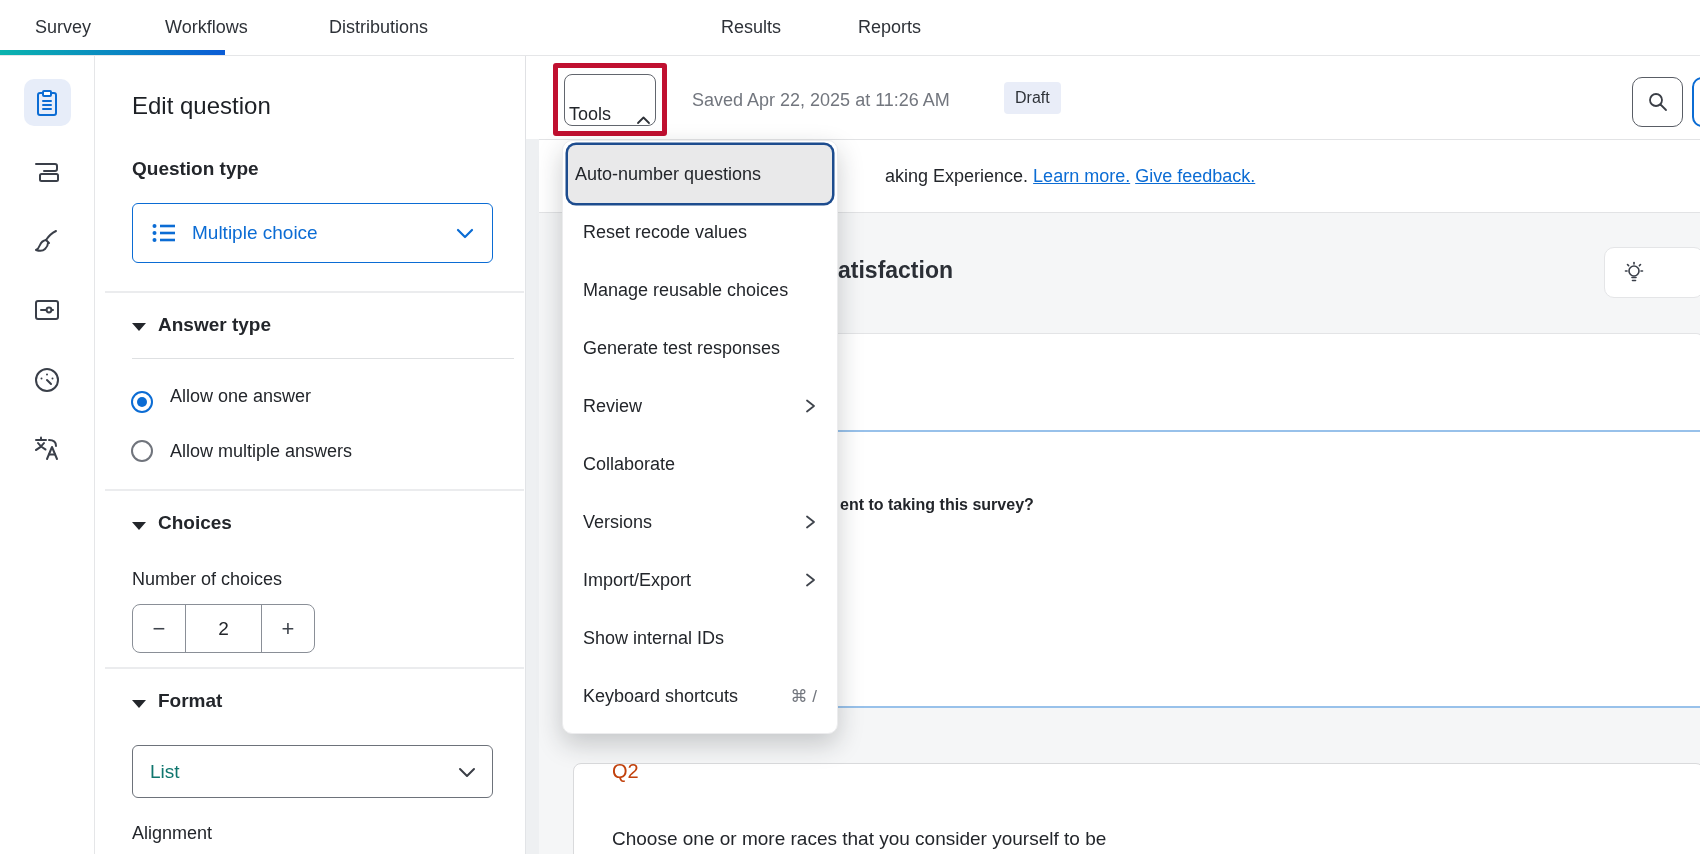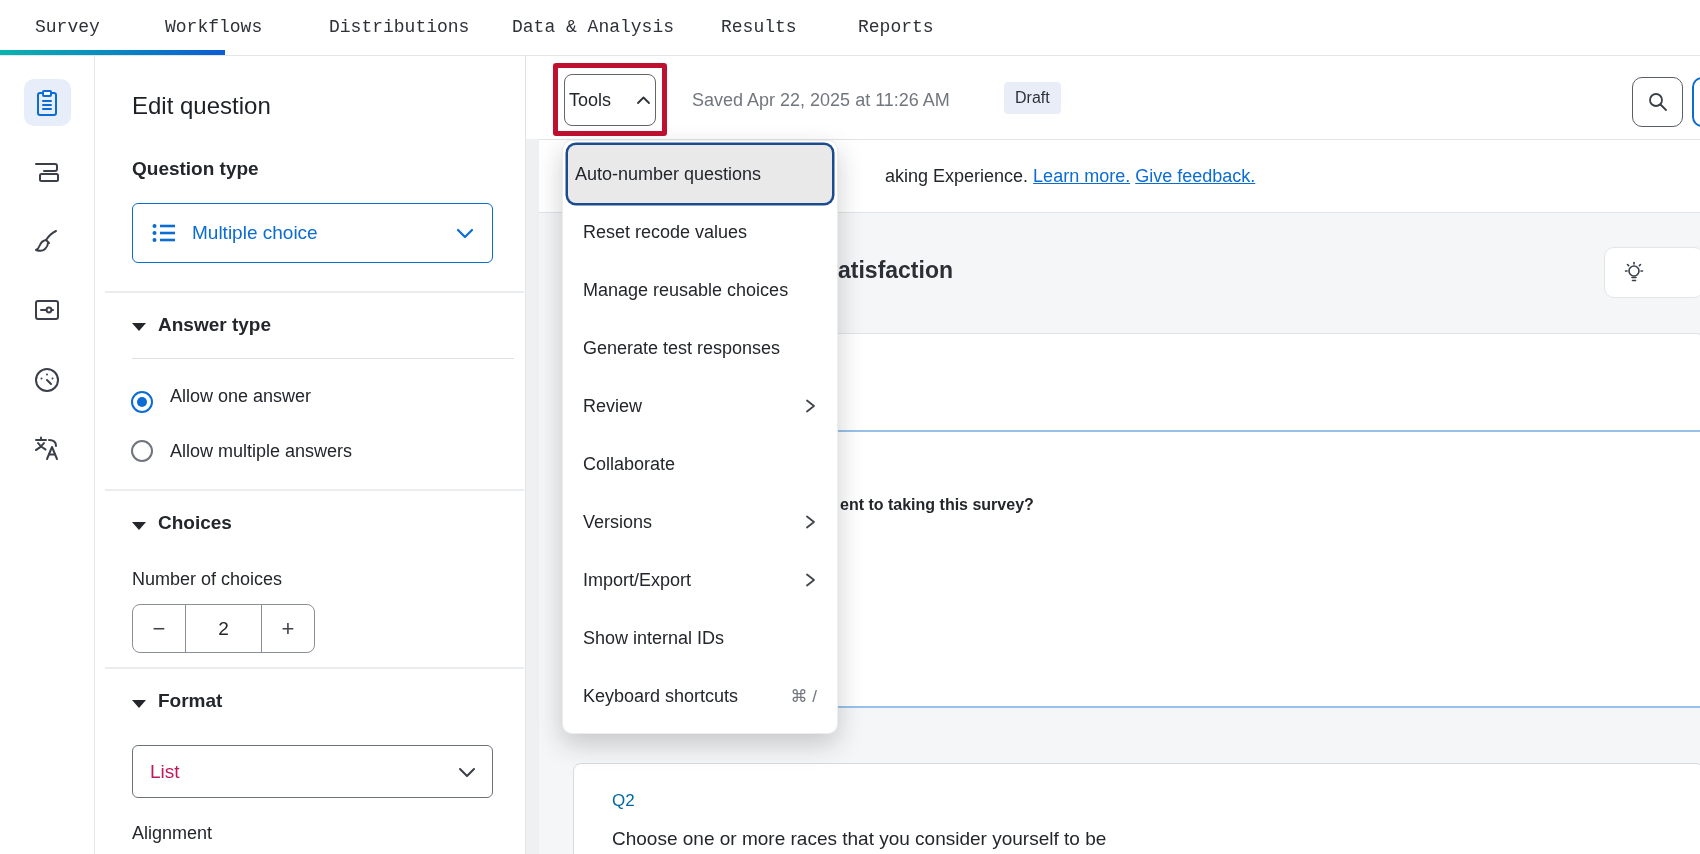--- a/index.html
+++ b/index.html
@@ -2,21 +2,21 @@
 <html><head>
 <meta charset="utf-8">
 <style>
   html,body{margin:0;padding:0;background:#fff;}
   body{font-family:"Liberation Sans", sans-serif;color:#23262b;}
   .screen{position:relative;width:1700px;height:854px;overflow:hidden;background:#fff;}
   .abs{position:absolute;}
 
   
   .nav{left:0;top:0;width:1700px;height:55px;background:#fff;border-bottom:1px solid #e5e6e8;}
-  .nav-tab{top:0;height:55px;line-height:55px;font-size:18px;color:#2e3238;cursor:pointer;white-space:nowrap;font-family:Liberation Mono, monospace;}
+  .nav-tab{top:0;height:55px;line-height:55px;font-size:18px;color:#2e3238;cursor:pointer;white-space:nowrap;}
   .nav-underline{left:0;top:50px;width:225px;height:5px;background:linear-gradient(90deg,#0ab4ae,#0b5cd6);}
 
   
   .rail{left:0;top:56px;width:94px;height:798px;background:#fff;border-right:1px solid #e5e6e8;}
   .rail-active-bg{left:24px;top:23px;width:47px;height:47px;background:#e7edf9;border-radius:10px;}
   .rail-icon{left:32px;width:30px;height:30px;}
 
   
   .panel{left:95px;top:56px;width:430px;height:798px;background:#fff;border-right:1px solid #e0e1e4;}
   .panel-title{left:37px;top:36px;font-size:24px;color:#1d2025;}
@@ -31,70 +31,69 @@
   .radio{width:22px;height:22px;border-radius:50%;box-sizing:border-box;background:#fff;}
   .radio.sel{border:2px solid #0b6cd4;}
   .radio.sel::after{content:"";display:block;width:10px;height:10px;border-radius:50%;background:#0b6cd4;margin:4px;}
   .radio.unsel{border:2px solid #70747c;}
   .stepper{left:37px;top:548px;width:183px;height:49px;border:1px solid #8a8f97;border-radius:8px;background:#fff;display:flex;box-sizing:border-box;overflow:hidden;}
   .stepper .cell{display:flex;align-items:center;justify-content:center;font-size:22px;color:#3f444c;}
   .stepper .minus{width:52px;border-right:1px solid #8a8f97;cursor:pointer;}
   .stepper .val{flex:1;font-size:19px;color:#23262b;}
   .stepper .plus{width:52px;border-left:1px solid #8a8f97;cursor:pointer;}
   .list-select{left:37px;top:689px;width:361px;height:53px;border:1px solid #6d727a;border-radius:6px;background:#fff;display:flex;align-items:center;box-sizing:border-box;cursor:pointer;}
-  .list-select .txt{font-size:19px;margin-left:17px;color:#be185d;}
+  .list-select .txt{font-size:19px;margin-left:17px;color:#0f766e;}
   .list-select .chev{margin-left:auto;margin-right:16px;display:flex;}
 
   
   .scroll-strip{left:525px;top:139px;width:14px;height:715px;background:#eef0f2;border-left:1px solid #e2e4e7;}
 
   
   .main-header{left:539px;top:56px;width:1161px;height:83px;background:#fff;border-bottom:1px solid #e2e3e5;}
   .banner{left:539px;top:140px;width:1161px;height:72px;background:#fff;border-bottom:1px solid #e2e3e5;}
   .canvas{left:539px;top:213px;width:1161px;height:641px;background:#f5f6f7;}
 
-  .tools-btn{left:564px;top:74px;width:92px;height:52px;background:#fff;border:1px solid #62666e;border-radius:8px;display:flex;align-items:center;justify-content:center;gap:25px;font-size:18px;color:#23262b;box-sizing:border-box;cursor:pointer;z-index:30;}
+  .tools-btn{left:564px;top:74px;width:92px;height:52px;background:#fff;border:1px solid #62666e;border-radius:8px;display:flex;align-items:flex-end;justify-content:center;gap:25px;font-size:18px;color:#23262b;box-sizing:border-box;cursor:pointer;z-index:30;}
   .red-box{left:553px;top:63px;width:114px;height:73px;border:5px solid #c01030;border-radius:3px;box-sizing:border-box;z-index:40;pointer-events:none;}
   .saved-text{left:692px;top:88px;font-size:18px;color:#72767e;line-height:24px;}
   .draft-badge{left:1004px;top:82px;background:#e9edf8;border-radius:4px;padding:7px 11px;font-size:16px;color:#2e3238;}
   .search-btn{left:1632px;top:77px;width:51px;height:50px;background:#fff;border:1.5px solid #595d65;border-radius:10px;display:flex;align-items:center;justify-content:center;box-sizing:border-box;cursor:pointer;}
   .cut-blue-btn{left:1692px;top:77px;width:70px;height:50px;background:#fff;border:2px solid #0b6cd4;border-radius:10px;box-sizing:border-box;cursor:pointer;}
 
   .banner-line{left:838px;top:164px;font-size:18px;line-height:24px;white-space:nowrap;}
   .banner-line .frag{color:#23262b;padding-left:47px;}
   .link{color:#0b6cd4;text-decoration:underline;cursor:pointer;}
 
   .block-title{left:838px;top:246px;font-size:23px;font-weight:600;color:#2b2f36;white-space:nowrap;margin-top:11px;}
   .idea-btn{left:1604px;top:247px;width:100px;height:51px;background:#fff;border:1px solid #e4e5e7;border-radius:10px;display:flex;align-items:center;box-sizing:border-box;cursor:pointer;}
   .idea-btn svg{margin-left:16px;}
 
   .cardA{left:573px;top:333px;width:1131px;height:97px;background:#fff;border:1px solid #e3e4e6;border-bottom:none;border-radius:8px 8px 0 0;box-sizing:border-box;}
   .cardB{left:573px;top:430px;width:1131px;height:278px;background:#fff;border-top:2px solid #98c1ea;border-bottom:2px solid #98c1ea;box-sizing:border-box;}
   .q1-text{left:840px;top:496px;font-size:16px;font-weight:600;color:#23262b;white-space:nowrap;}
   .cardQ2{left:573px;top:763px;width:1131px;height:95px;background:#fff;border:1px solid #d9dadc;border-radius:8px 8px 0 0;box-sizing:border-box;}
-  .q2-label{left:612px;top:791px;font-size:17px;color:#0369a1;}
+  .q2-label{left:612px;top:760px;font-size:20px;color:#c2410c;}
   .q2-text{left:612px;top:828px;font-size:19px;color:#23262b;white-space:nowrap;}
 
   
   .menu{left:562px;top:140px;width:276px;background:#fff;border:1px solid #ececee;border-radius:10px;box-shadow:0 10px 26px rgba(28,30,35,.22);padding:4px 0 8px 0;box-sizing:border-box;z-index:50;}
   .menu-item{height:58px;display:flex;align-items:center;padding:0 20px;font-size:18px;color:#23262b;cursor:pointer;}
   .menu-item.focused{margin:0 5px;padding:0 7px;background:#e9e9ea;border-radius:8px;box-shadow:0 0 0 2.5px #1d4c8e;}
   .menu-item .sub-chev{margin-left:auto;display:flex;}
   .menu-item .shortcut{margin-left:auto;color:#72767e;font-size:17px;}
 </style>
 </head>
 <body>
 
 <div class="screen">
 
   <div class="abs nav">
     <div class="abs nav-tab" style="left:35px">Survey</div>
     <div class="abs nav-tab" style="left:165px">Workflows</div>
     <div class="abs nav-tab" style="left:329px">Distributions</div>
-    <div class="abs nav-tab" style="left:512px">Data &amp; Analysis</div>
     <div class="abs nav-tab" style="left:721px">Results</div>
     <div class="abs nav-tab" style="left:858px">Reports</div>
     <div class="abs nav-underline"></div>
   </div>
 
   <div class="abs rail">
     <div class="abs rail-active-bg"></div>
     <div class="abs rail-icon" style="top:32px">
       <svg width="30" height="30" viewBox="0 0 30 30" fill="none" stroke="#0b6cd4" stroke-width="2" stroke-linecap="round" stroke-linejoin="round">
         <rect x="6" y="5" width="18" height="22" rx="2"></rect>

